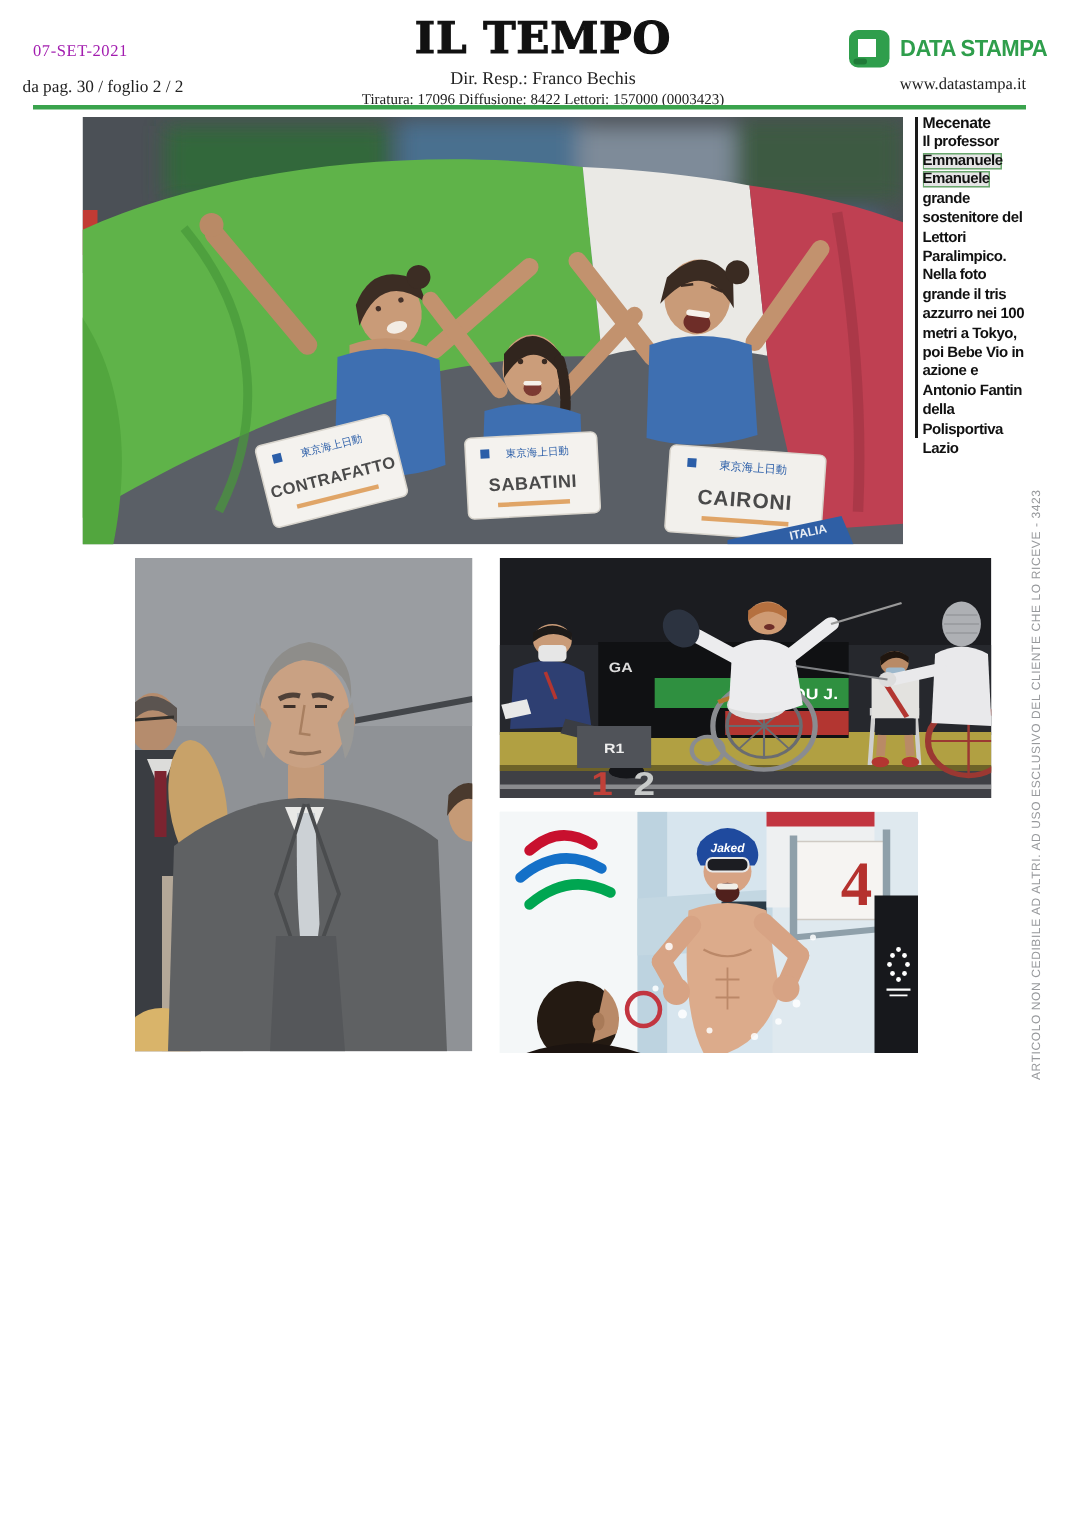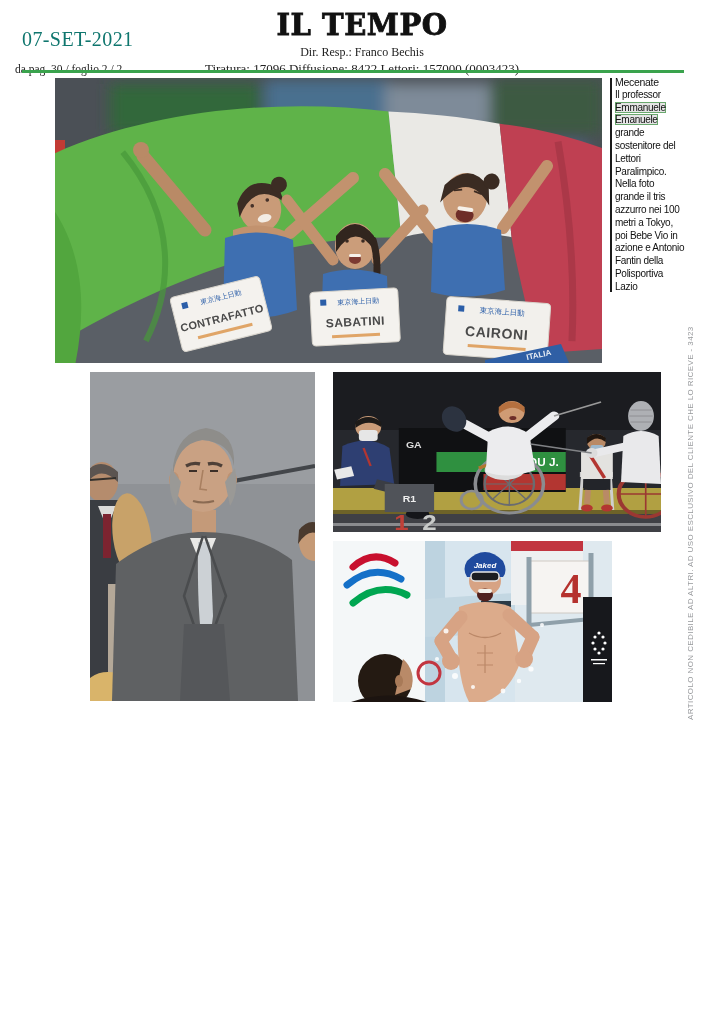--- a/index.html
+++ b/index.html
@@ -1,46 +1,46 @@
 <!DOCTYPE html>
 <html><head>
 <meta charset="utf-8">
 <style>
   html,body{margin:0;padding:0;background:#e9e9e9;}
   .page{position:relative;width:724px;height:1024px;background:#ffffff;overflow:hidden;
         font-family:"Liberation Serif",serif;color:#1c1c1c;margin:0 auto;}
   
   .hdr-left{position:absolute;left:15px;top:28px;}
-  .hdr-date{font-size:20px;letter-spacing:.4px;color:#0f766e;margin-left:7px;}
+  .hdr-date{font-size:11px;letter-spacing:.4px;color:#a21caf;margin-left:7px;}
   .hdr-page{font-size:11.5px;color:#222;margin-top:12px;}
   .hdr-center{position:absolute;left:50%;top:8px;transform:translateX(-50%);text-align:center;white-space:nowrap;}
   .masthead{font-family:"DejaVu Serif",serif;font-weight:bold;font-size:29px;color:#111;
             letter-spacing:.5px;text-align:center;-webkit-text-stroke:.8px #111;}
   .hdr-dir{font-size:12px;color:#222;margin-top:3px;}
-  .hdr-tir{font-size:13px;color:#222;margin-top:1px;}
+  .hdr-tir{font-size:10px;color:#222;margin-top:1px;}
   .hdr-right{position:absolute;left:566px;top:20px;width:152px;text-align:center;}
   .logo-row{display:flex;align-items:center;justify-content:flex-start;gap:7px;}
   .ds-icon{position:relative;width:27px;height:25px;background:#2f9e4c;border-radius:6px;flex:0 0 auto;}
   .ds-icon::before{content:"";position:absolute;left:6px;top:6px;width:12px;height:12px;background:#ffffff;}
   .ds-icon::after{content:"";position:absolute;left:3px;bottom:2px;width:9px;height:4px;background:#1f7a38;border-radius:2px;}
   .ds-name{font-family:"Liberation Sans",sans-serif;font-weight:bold;font-size:15.5px;color:#2f9e4c;
            letter-spacing:-.4px;transform:scaleX(.95);transform-origin:left center;white-space:nowrap;}
   .ds-site{font-size:11px;color:#222;margin-top:5px;}
   .green-rule{position:absolute;left:22px;top:70px;width:662px;height:2.5px;background:#3aa34d;}
   
   .photo{position:absolute;overflow:hidden;}
   .photo svg{display:block;width:100%;height:100%;}
   #ph-athletes{left:55px;top:78px;width:547px;height:285px;}
   #ph-portrait{left:90px;top:372px;width:225px;height:329px;}
   #ph-fencing{left:333px;top:372px;width:328px;height:160px;}
   #ph-swim{left:333px;top:541px;width:279px;height:161px;}
   
   .cap-rule{position:absolute;left:610px;top:78px;width:2px;height:214px;background:#1a1a1a;}
   .caption{position:absolute;left:615px;top:76px;width:71px;
-           font-family:"Liberation Sans",sans-serif;font-size:10px;font-weight:normal;
+           font-family:"Liberation Sans",sans-serif;font-size:10px;font-weight:bold;
            letter-spacing:-.3px;line-height:12.8px;color:#111;}
   .cap-title{font-size:10.5px;}
   .hl{background:#e5e5e5;box-shadow:inset 0 0 0 1px #6aa86e;}
   
   .v-disclaimer{position:absolute;left:686px;top:275px;height:445px;width:16px;
       writing-mode:vertical-rl;transform:rotate(180deg);
       font-family:"Liberation Sans",sans-serif;font-size:8px;letter-spacing:.4px;
       color:#97999c;white-space:nowrap;}
   text{font-family:"Liberation Sans",sans-serif;}
   .serifnum{font-family:"Liberation Serif",serif;}
@@ -54,20 +54,27 @@
     <div class="hdr-date">07-SET-2021</div>
     <div class="hdr-page">da pag.  30 /   foglio 2 / 2</div>
   </div>
 
   <div class="hdr-center">
     <div class="masthead">IL TEMPO</div>
     <div class="hdr-dir">Dir. Resp.:  Franco Bechis</div>
     <div class="hdr-tir">Tiratura: 17096 Diffusione: 8422 Lettori: 157000 (0003423)</div>
   </div>
 
+  <div class="hdr-right">
+    <div class="logo-row">
+      <div class="ds-icon"></div>
+      <div class="ds-name">DATA STAMPA</div>
+    </div>
+    <div class="ds-site">www.datastampa.it</div>
+  </div>
 
   <div class="green-rule"></div>
 
   <div class="photo" id="ph-athletes">
     <svg viewBox="0 0 547 285" preserveAspectRatio="none">
       <defs>
         <filter id="b1" x="-20%" y="-20%" width="140%" height="140%">
             <feGaussianBlur stdDeviation="7"></feGaussianBlur>
           </filter>
         <filter id="b2" x="-20%" y="-20%" width="140%" height="140%">

